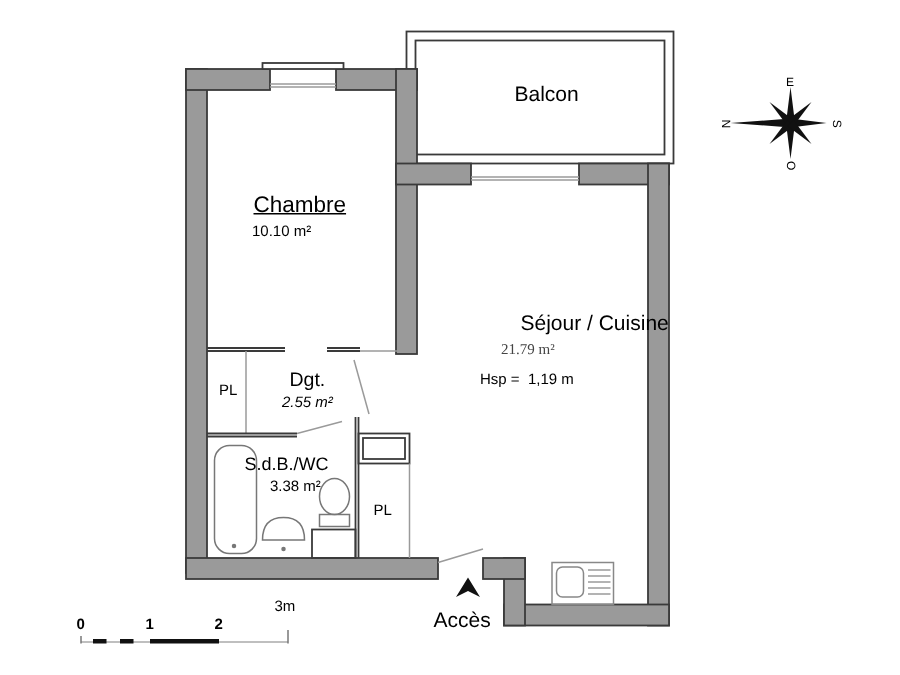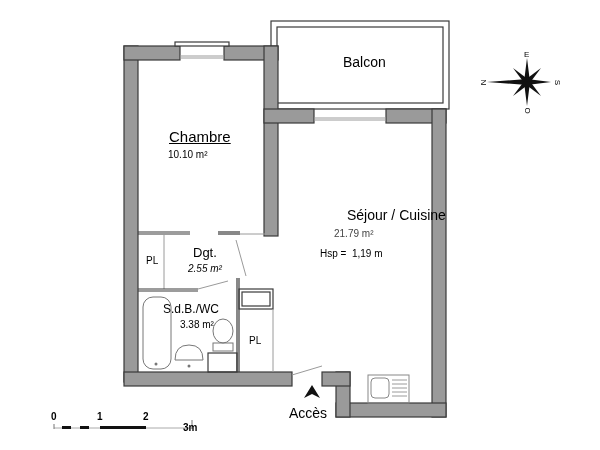--- a/index.html
+++ b/index.html
@@ -128,21 +128,21 @@
     <rect x="100" y="426" width="46" height="3" fill="#111"></rect>
   </g>
 </svg>
 
 <div style="position:absolute;left:343px;top:54px;font-size:14px;">Balcon</div>
 
 <div style="position:absolute;left:169px;top:128px;font-size:15px;text-decoration:underline;">Chambre</div>
 <div style="position:absolute;left:168px;top:149px;font-size:10px;">10.10 m²</div>
 
 <div style="position:absolute;left:301px;top:207px;font-size:14px;margin-left:46px;">Séjour / Cuisine</div>
-<div style="position:absolute;left:334px;top:228px;font-size:10px;color:#444;">21.79 m²</div>
+<div style="position:absolute;left:334px;top:228px;font-size:10px;color:#444;font-family:Liberation Serif, serif;">21.79 m²</div>
 <div style="position:absolute;left:320px;top:248px;font-size:10px;white-space:pre;">Hsp =  1,19 m</div>
 
 <div style="position:absolute;left:146px;top:255px;font-size:10px;">PL</div>
 <div style="position:absolute;left:193px;top:245px;font-size:13px;">Dgt.</div>
 <div style="position:absolute;left:188px;top:263px;font-size:10px;font-style:italic;">2.55 m²</div>
 
 <div style="position:absolute;left:163px;top:302px;font-size:12px;">S.d.B./WC</div>
 <div style="position:absolute;left:180px;top:319px;font-size:10px;">3.38 m²</div>
 
 <div style="position:absolute;left:249px;top:335px;font-size:10px;">PL</div>
@@ -150,13 +150,13 @@
 <div style="position:absolute;left:289px;top:405px;font-size:14px;">Accès</div>
 
 <div style="position:absolute;left:524px;top:50px;font-size:8px;">E</div>
 <div style="position:absolute;left:481px;top:78px;font-size:8px;transform:rotate(90deg);">N</div>
 <div style="position:absolute;left:555px;top:78px;font-size:8px;transform:rotate(90deg);">S</div>
 <div style="position:absolute;left:524px;top:106px;font-size:8px;transform:rotate(90deg);">O</div>
 
 <div style="position:absolute;left:51px;top:411px;font-size:10px;font-weight:bold;">0</div>
 <div style="position:absolute;left:97px;top:411px;font-size:10px;font-weight:bold;">1</div>
 <div style="position:absolute;left:143px;top:411px;font-size:10px;font-weight:bold;">2</div>
-<div style="position:absolute;left:183px;top:422px;font-size:10px;font-weight:bold;">3m</div>
+<div style="position:absolute;left:183px;top:399px;font-size:10px;font-weight:normal;">3m</div>
 
 </body></html>

